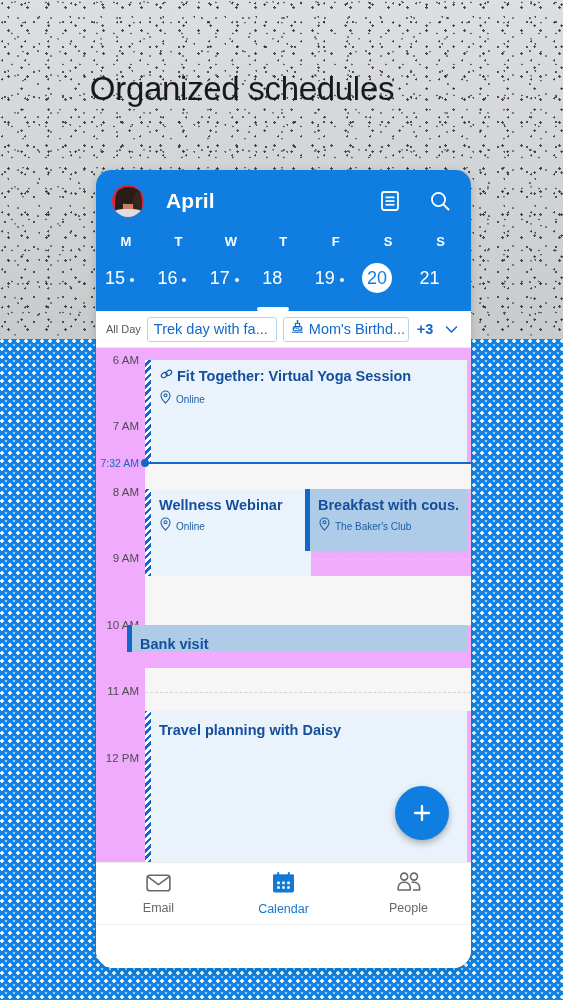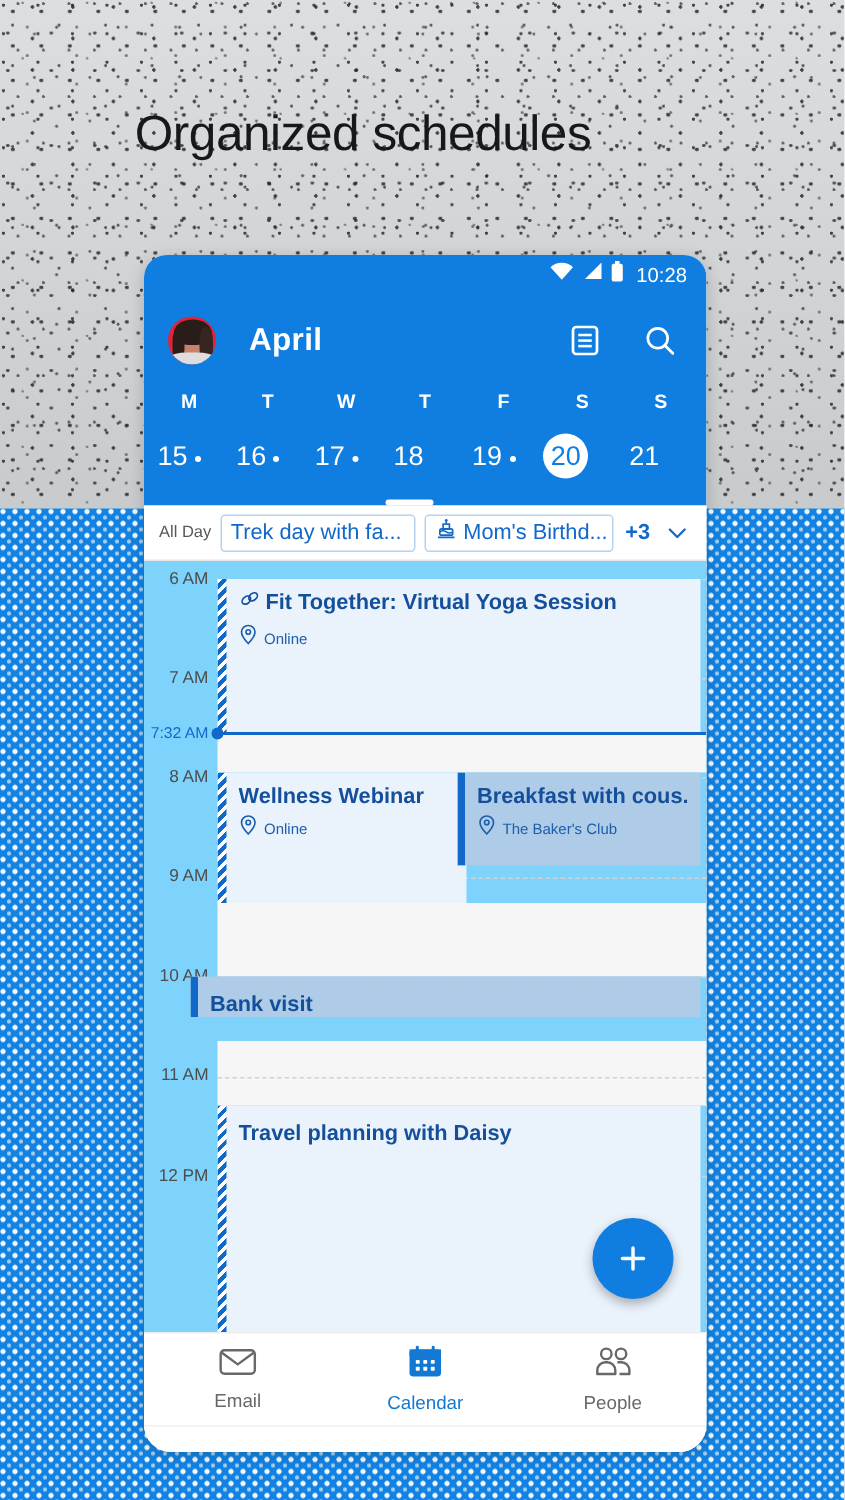--- a/index.html
+++ b/index.html
@@ -140,21 +140,21 @@
     display: flex; align-items: center; gap: 4px; padding: 0 6px;
     white-space: nowrap; overflow: hidden;
   }
   .chip.c1 { width: 130px; }
   .chip.c2 { width: 126px; }
   .more { font-size: 14.5px; color: #1268c8; font-weight: 700; margin-left: 2px; }
   .chev { margin-left: 4px; display: flex; }
 
   
   .timeline {
-    position: relative; height: 514px; background: #7dd3fc; overflow: hidden;
+    position: relative; height: 514px; background: #f0abfc; overflow: hidden;
   }
   .gutter { position: absolute; left: 0; top: 0; width: 49px; height: 100%; }
   .hourlab {
     position: absolute; right: 6px; font-size: 11.5px; color: #4d4d4d;
     white-space: nowrap;
   }
   .hourline {
     position: absolute; left: 49px; right: 0; height: 0;
     border-top: 1px dashed #d2d2d2;
   }
@@ -225,39 +225,20 @@
 
 <div id="bg-top"></div>
 <div id="bg-bottom"></div>
 
 <div id="hero-title">Organized schedules</div>
 
 <div id="phone">
 
   <div class="hdr">
 
-    <div class="statusbar">
-      <span class="sb-ico">
-        <svg width="17" height="13" viewBox="0 0 17 13">
-            <path d="M1 4.2 A11 11 0 0 1 16 4.2 L8.5 12.5 Z" fill="#fff"></path>
-          </svg>
-      </span>
-      <span class="sb-ico">
-        <svg width="14" height="13" viewBox="0 0 14 13">
-            <path d="M13 1 L13 12 L2 12 Z" fill="#fff"></path>
-          </svg>
-      </span>
-      <span class="sb-ico">
-        <svg width="9" height="14" viewBox="0 0 9 14">
-            <rect x="3" y="0" width="3" height="2" fill="#fff"></rect>
-            <rect x="0.8" y="1.8" width="7.4" height="11.8" rx="1.3" fill="#fff"></rect>
-          </svg>
-      </span>
-      <span class="time">10:28</span>
-    </div>
 
     <div class="appbar">
       <div class="avatar">
         <div class="face"></div>
           <div class="hair"></div>
         <div class="hair2"></div>
           <div class="hair3"></div>
           <div class="shirt"></div>
       </div>
       <div class="month">April</div>

